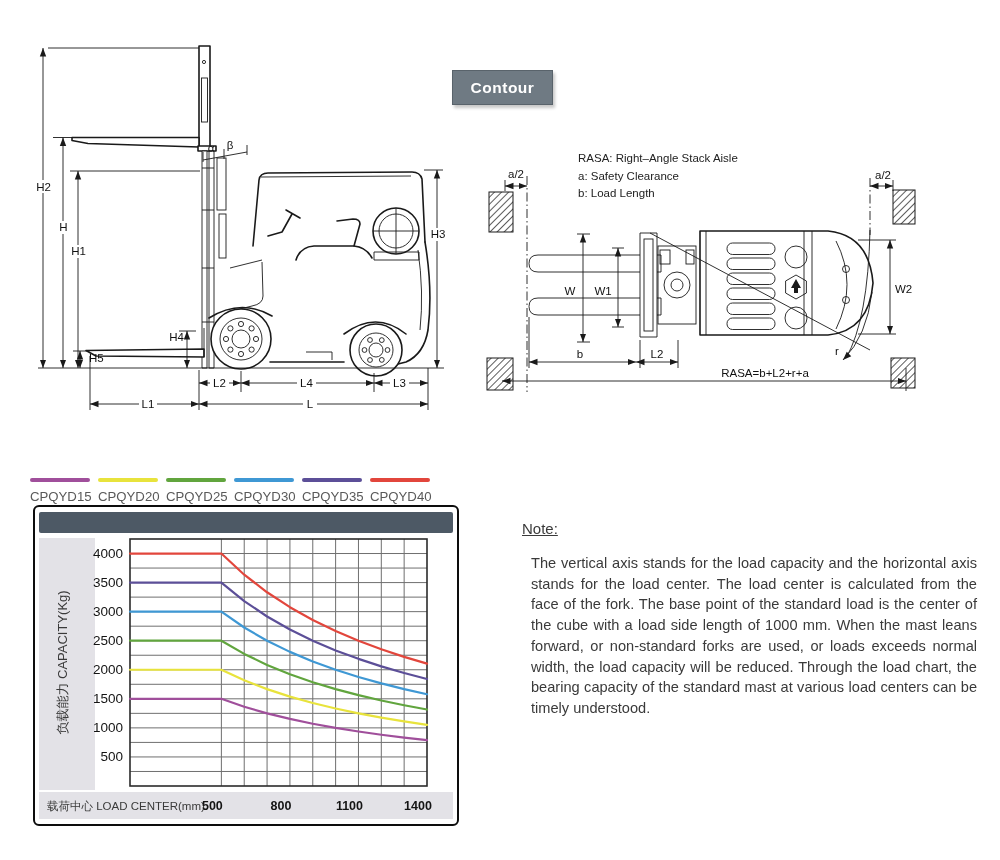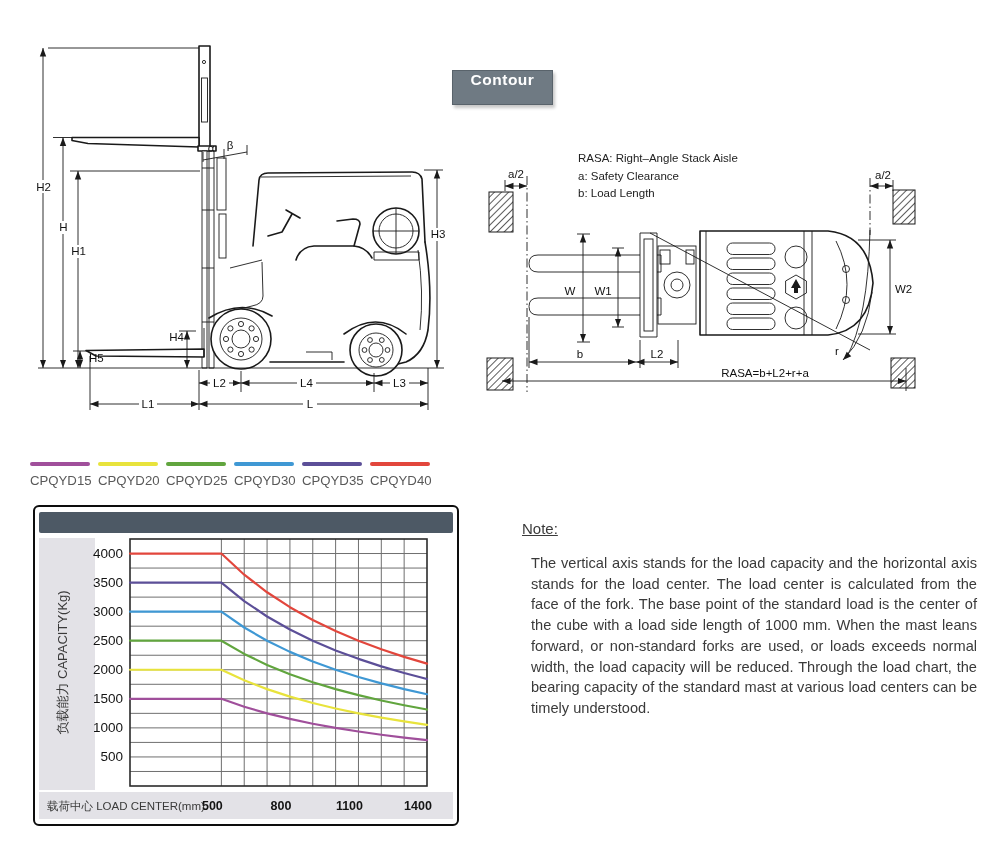--- a/index.html
+++ b/index.html
@@ -10,24 +10,24 @@
   .tn{stroke:#1a1a1a;stroke-width:0.9;fill:none}
   .dim{stroke:#1a1a1a;stroke-width:0.9;fill:none}
   .fillw{fill:#fff;stroke:#1a1a1a;stroke-width:1.6;stroke-linejoin:round}
   .fillw2{fill:#fff;stroke:#1a1a1a;stroke-width:0.9;stroke-linejoin:round}
   .dsh{stroke:#1a1a1a;stroke-width:0.9;fill:none;stroke-dasharray:9 3 1.5 3}
   .dimtext{font:11.5px "Liberation Sans",sans-serif;fill:#111;}
   .lbg{fill:#fff;}
   .wall{fill:url(#hat);stroke:#1a1a1a;stroke-width:1;}
   #badge{position:absolute;left:452px;top:70px;width:99px;height:33px;background:#6f7a83;
          border:1px solid #59636b;box-shadow:2px 3px 3px rgba(0,0,0,0.22);
-         display:flex;justify-content:center;
+         display:flex;align-items:center;justify-content:center;
          color:#fff;font-weight:bold;font-size:15.5px;letter-spacing:.5px;}
   #legend{position:absolute;left:30px;top:462px;display:flex;}
-  .leg-item{width:68px;}
+  .leg-item{width:68px;margin-top:16px;}
   .leg-line{height:3.5px;width:60px;margin-bottom:7px;border-radius:2px;}
   .leg-label{font-size:13.2px;color:#595959;}
   #chart-box{position:absolute;left:33px;top:505px;width:426px;height:321px;
              border:2px solid #0d0d0d;border-radius:6px;background:#fff;box-sizing:border-box;}
   #chart-svg{left:0;top:0;}
   .cbar{fill:#4d5965;}
   .cstrip{fill:#e3e2e7;}
   .cgrid{stroke:#6f6f6f;stroke-width:1;}
   .cborder{fill:none;stroke:#2b2b2b;stroke-width:1.6;}
   .cseries{fill:none;stroke-width:2.2;stroke-linejoin:round;stroke-linecap:round;}

